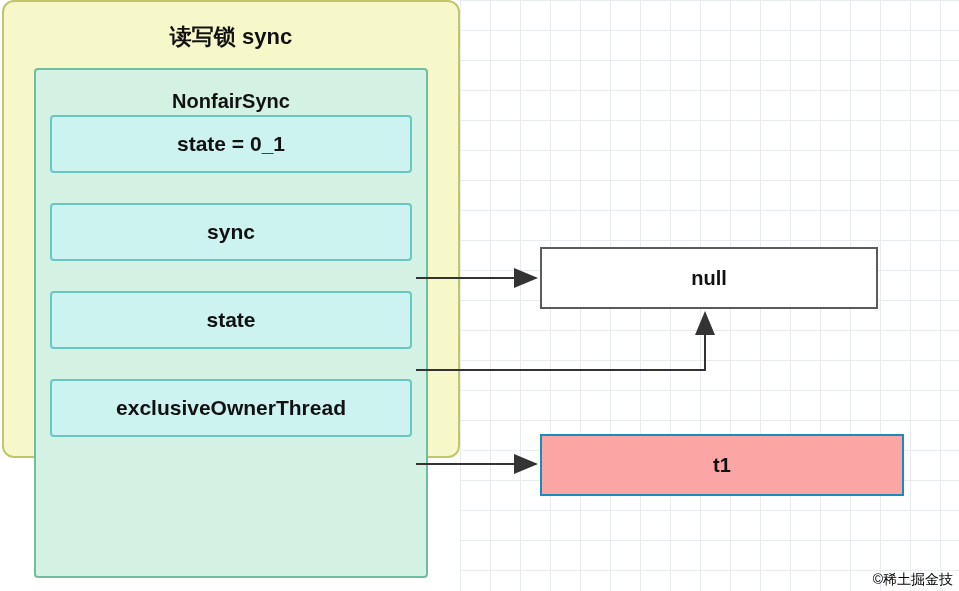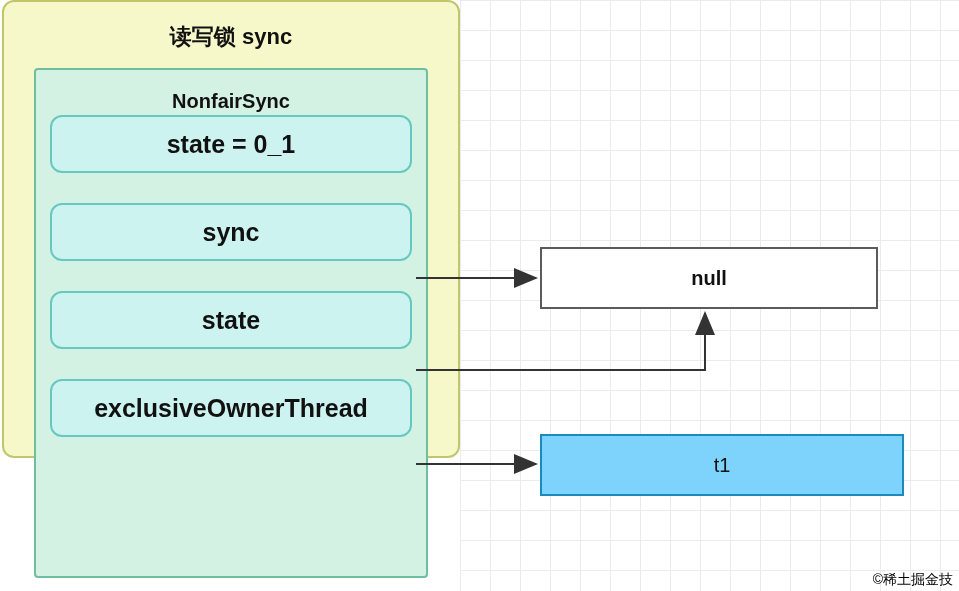--- a/index.html
+++ b/index.html
@@ -50,27 +50,27 @@
   .nonfair-title {
     text-align: center;
     font-weight: bold;
     font-size: 20px;
     color: #111;
     padding: 8px 0 2px 0;
   }
   .cell {
     background: #cdf3f1;
     border: 2px solid #67c8c2;
-    border-radius: 12px;
+    border-radius: 4px;
     height: 58px;
     display: flex;
     align-items: center;
     justify-content: center;
     font-weight: bold;
-    font-size: 25px;
+    font-size: 21px;
     color: #111;
     margin-bottom: 30px;
   }
   .null-node {
     position: absolute;
     left: 540px;
     top: 247px;
     width: 338px;
     height: 62px;
     background: #fff;
@@ -82,26 +82,26 @@
     font-size: 20px;
     color: #111;
     z-index: 2;
   }
   .t1-node {
     position: absolute;
     left: 540px;
     top: 434px;
     width: 364px;
     height: 62px;
-    background: #7dd3fc;
+    background: #fca5a5;
     border: 2px solid #1a8bbd;
     display: flex;
     align-items: center;
     justify-content: center;
-    font-weight: normal;
+    font-weight: bold;
     font-size: 20px;
     color: #111;
     z-index: 2;
   }
   svg.arrows {
     position: absolute;
     top: 0; left: 0;
     width: 959px;
     height: 591px;
     z-index: 3;

